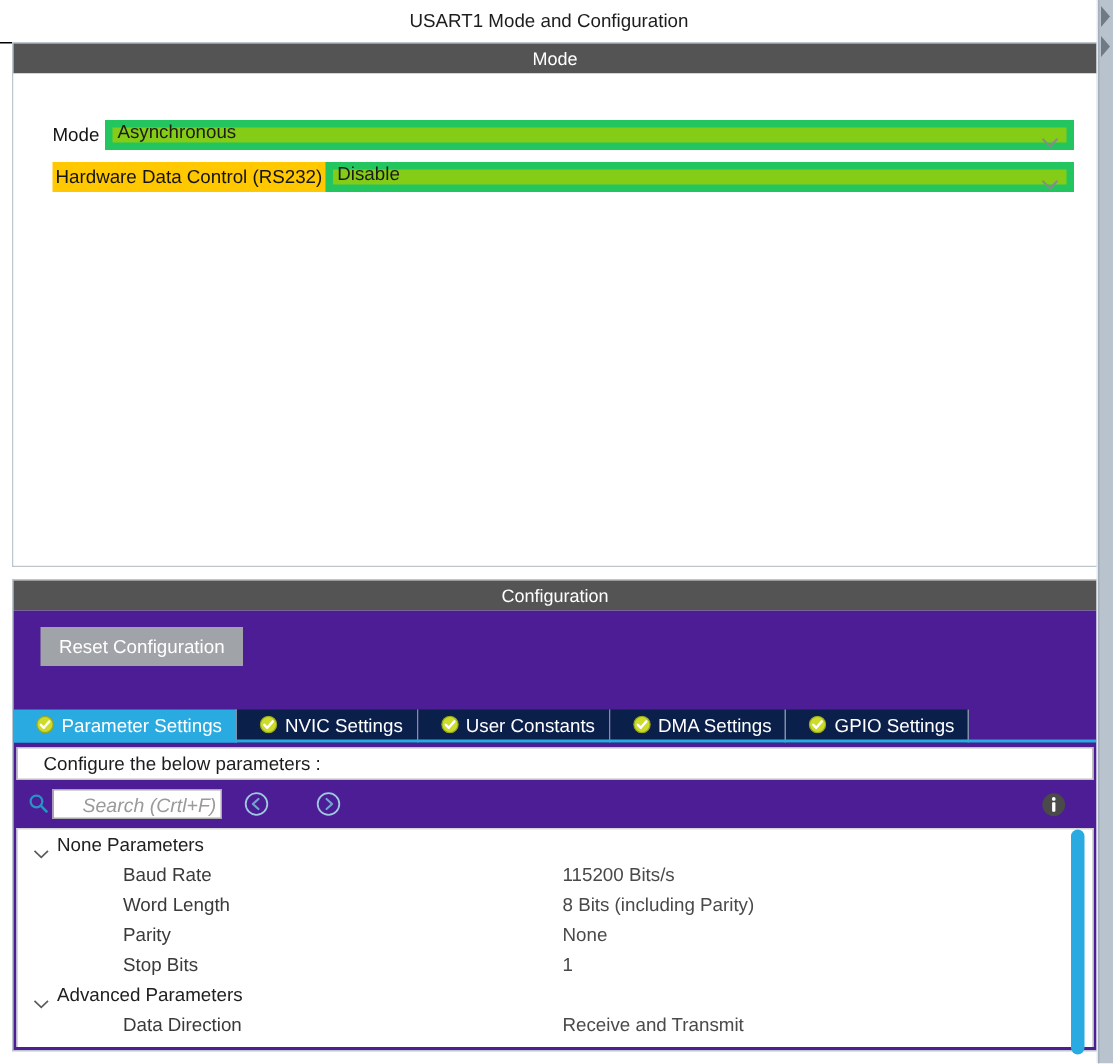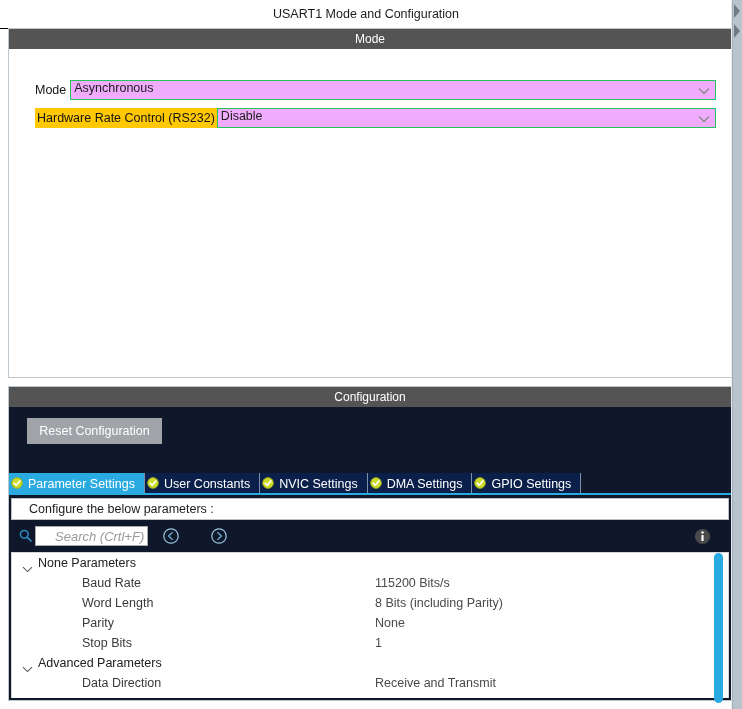--- a/index.html
+++ b/index.html
@@ -108,26 +108,26 @@
   }
   .field-label.highlight {
     background: #ffc800;
     padding-left: 2px;
     padding-right: 2px;
   }
 
   .combo {
     flex: 1 1 auto;
     position: relative;
-    background: #f0abfc;
-    border: 1px solid #22c55e;
+    background: #84cc16;
+    border: 5px solid #22c55e;
     box-sizing: border-box;
     height: 20px;
     display: flex;
-    align-items: flex-start;
+    align-items: flex-end;
   }
   .combo-value {
     font-size: 12.5px;
     color: #1c1c1c;
     padding-left: 3px;
     white-space: nowrap;
   }
   .combo-arrow {
     position: absolute;
     right: 4px;
@@ -146,21 +146,21 @@
     top: 386px;
     width: 724px;
     height: 315px;
     background: #ffffff;
     border: 1px solid #bdc5cd;
     box-sizing: border-box;
   }
   .config-body {
     position: relative;
     height: 293px;
-    background: #0f172a;
+    background: #4c1d95;
   }
 
   .reset-btn {
     position: absolute;
     left: 18px;
     top: 11px;
     width: 135px;
     height: 26px;
     background: #a0a4a8;
     border: none;
@@ -180,21 +180,21 @@
     width: 722px;
     height: 23px;
     display: flex;
     align-items: flex-end;
     background: transparent;
   }
   .tab {
     height: 22px;
     display: flex;
     align-items: center;
-    padding: 0 9px 0 2px;
+    padding: 0 9px 0 15px;
     font-size: 12.5px;
     color: #ffffff;
     background: #0b1f4b;
     border-right: 1px solid #7f8fa8;
     white-space: nowrap;
     cursor: default;
   }
   .tab.active {
     background: #29abe2;
     color: #ffffff;
@@ -362,21 +362,21 @@
           <span class="combo-value">Asynchronous</span>
           <span class="combo-arrow">
             <svg width="12" height="8" viewBox="0 0 12 8" aria-hidden="true">
               <path d="M1 1.5 L6 6.5 L11 1.5" fill="none" stroke="#8a8a8a" stroke-width="1.3"></path>
             </svg>
           </span>
         </div>
       </div>
 
       <div class="field-row r2">
-        <span class="field-label highlight">Hardware Rate Control (RS232)</span>
+        <span class="field-label highlight">Hardware Data Control (RS232)</span>
         <div class="combo">
           <span class="combo-value">Disable</span>
           <span class="combo-arrow">
             <svg width="12" height="8" viewBox="0 0 12 8" aria-hidden="true">
               <path d="M1 1.5 L6 6.5 L11 1.5" fill="none" stroke="#8a8a8a" stroke-width="1.3"></path>
             </svg>
           </span>
         </div>
       </div>
 
@@ -401,31 +401,31 @@
           <span class="tab-label">Parameter Settings</span>
         </div>
 
         <div class="tab">
           <span>
             <svg width="12" height="12" viewBox="0 0 12 12" aria-hidden="true">
               <circle cx="6" cy="6" r="5.4" fill="#cddb2a" stroke="#9aa81c" stroke-width="0.8"></circle>
               <path d="M3.2 6.2 L5.2 8.2 L8.9 3.9" fill="none" stroke="#ffffff" stroke-width="1.6" stroke-linecap="round" stroke-linejoin="round"></path>
             </svg>
           </span>
-          <span class="tab-label">User Constants</span>
+          <span class="tab-label">NVIC Settings</span>
         </div>
 
         <div class="tab">
           <span>
             <svg width="12" height="12" viewBox="0 0 12 12" aria-hidden="true">
               <circle cx="6" cy="6" r="5.4" fill="#cddb2a" stroke="#9aa81c" stroke-width="0.8"></circle>
               <path d="M3.2 6.2 L5.2 8.2 L8.9 3.9" fill="none" stroke="#ffffff" stroke-width="1.6" stroke-linecap="round" stroke-linejoin="round"></path>
             </svg>
           </span>
-          <span class="tab-label">NVIC Settings</span>
+          <span class="tab-label">User Constants</span>
         </div>
 
         <div class="tab">
           <span>
             <svg width="12" height="12" viewBox="0 0 12 12" aria-hidden="true">
               <circle cx="6" cy="6" r="5.4" fill="#cddb2a" stroke="#9aa81c" stroke-width="0.8"></circle>
               <path d="M3.2 6.2 L5.2 8.2 L8.9 3.9" fill="none" stroke="#ffffff" stroke-width="1.6" stroke-linecap="round" stroke-linejoin="round"></path>
             </svg>
           </span>
           <span class="tab-label">DMA Settings</span>

